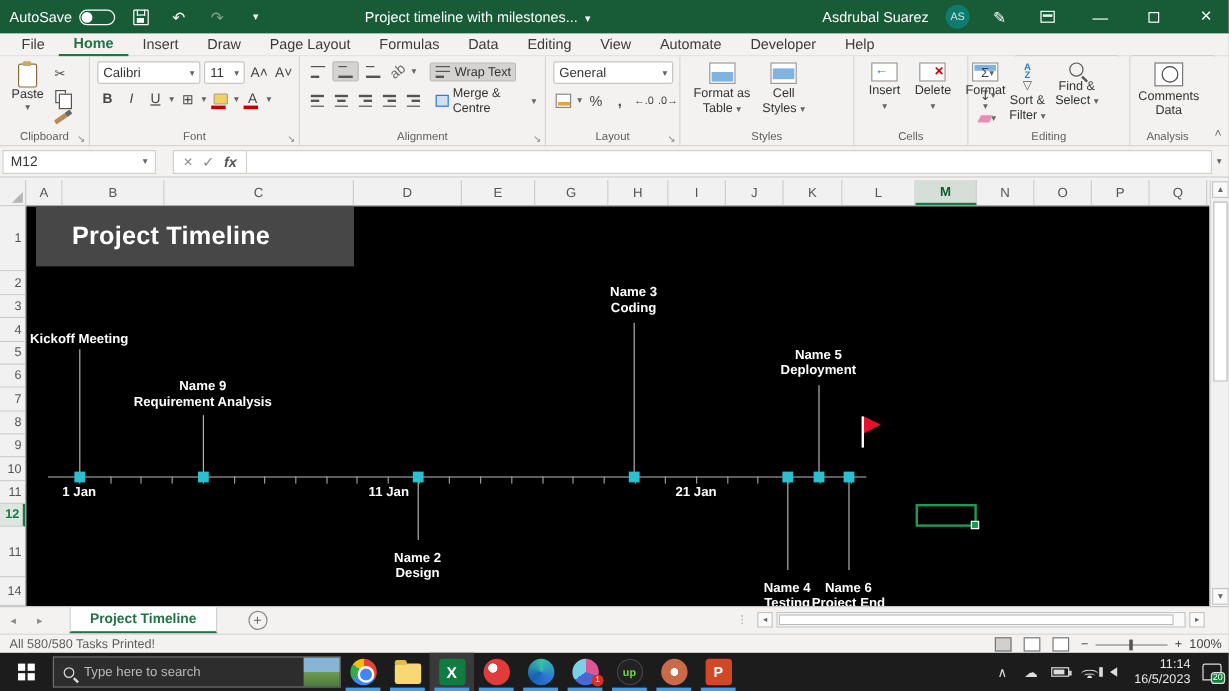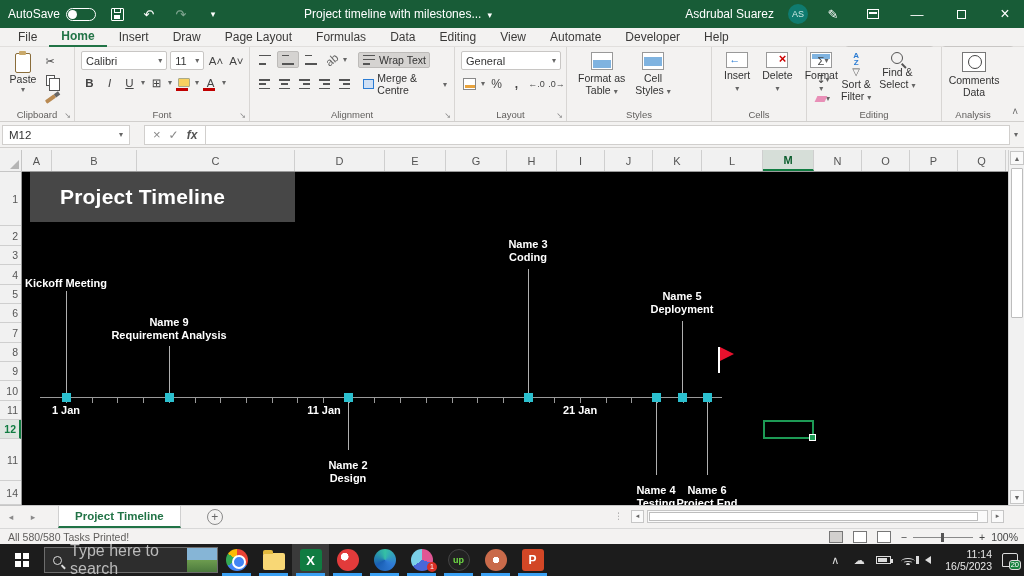--- a/index.html
+++ b/index.html
@@ -155,21 +155,21 @@
   .view-ic.active { background:#d2d0ce; }
   .zoomline { display:flex; align-items:center; gap:6px; color:#444; }
   .z-track { width:60px; height:1px; background:#8a8a8a; position:relative; }
   .z-thumb { position:absolute; left:28px; top:-4px; width:3px; height:9px; background:#555; }
 
   
   .taskbar { position:absolute; left:0; top:544px; width:1024px; height:32px; background:#1c1c1c; display:flex; align-items:center; }
   .startbtn { width:44px; height:32px; display:flex; align-items:center; justify-content:center; }
   .winlogo { width:14px; height:14px; display:grid; grid-template-columns:6px 6px; grid-template-rows:6px 6px; gap:1.5px; }
   .winlogo i { background:#fff; }
-  .tb-searchbox { width:174px; height:26px; background:#2d2d2d; border:1px solid #6d6d6d; display:flex; align-items:center; gap:8px; padding:0 8px; color:#bbb; font-size:16px; position:relative; }
+  .tb-searchbox { width:240px; height:26px; background:#2d2d2d; border:1px solid #6d6d6d; display:flex; align-items:center; gap:8px; padding:0 8px; color:#bbb; font-size:11px; position:relative; }
   .mag2 { width:9px; height:9px; border:1.5px solid #ddd; border-radius:50%; position:relative; flex:none; }
   .mag2::after { content:""; position:absolute; width:5px; height:1.5px; background:#ddd; transform:rotate(45deg); left:7px; top:9px; }
   .weatherimg { position:absolute; right:0; top:0; bottom:0; width:30px; background:linear-gradient(180deg,#86b5d6 0%,#86b5d6 50%,#6d9c4f 50%,#4c7a3d 100%); }
   .appcell { width:37px; height:32px; display:flex; align-items:center; justify-content:center; position:relative; }
   .appcell.active { background:#3a3a3a; }
   .appcell::after { content:""; position:absolute; left:4px; right:4px; bottom:0; height:3px; background:#3aa0f3; }
   .appbadge { position:absolute; right:3px; bottom:4px; background:#d93025; color:#fff; border-radius:50%; font-size:7px; width:10px; height:10px; line-height:10px; text-align:center; }
   .ic-circle { width:22px; height:22px; border-radius:50%; }
   .ic-chrome { background:conic-gradient(#ea4335 0 33%, #4285f4 33% 66%, #34a853 66% 85%, #fbbc05 85% 100%); position:relative; }
   .ic-chrome::after { content:""; position:absolute; left:6px; top:6px; width:10px; height:10px; border-radius:50%; background:#4285f4; border:2px solid #fff; }

